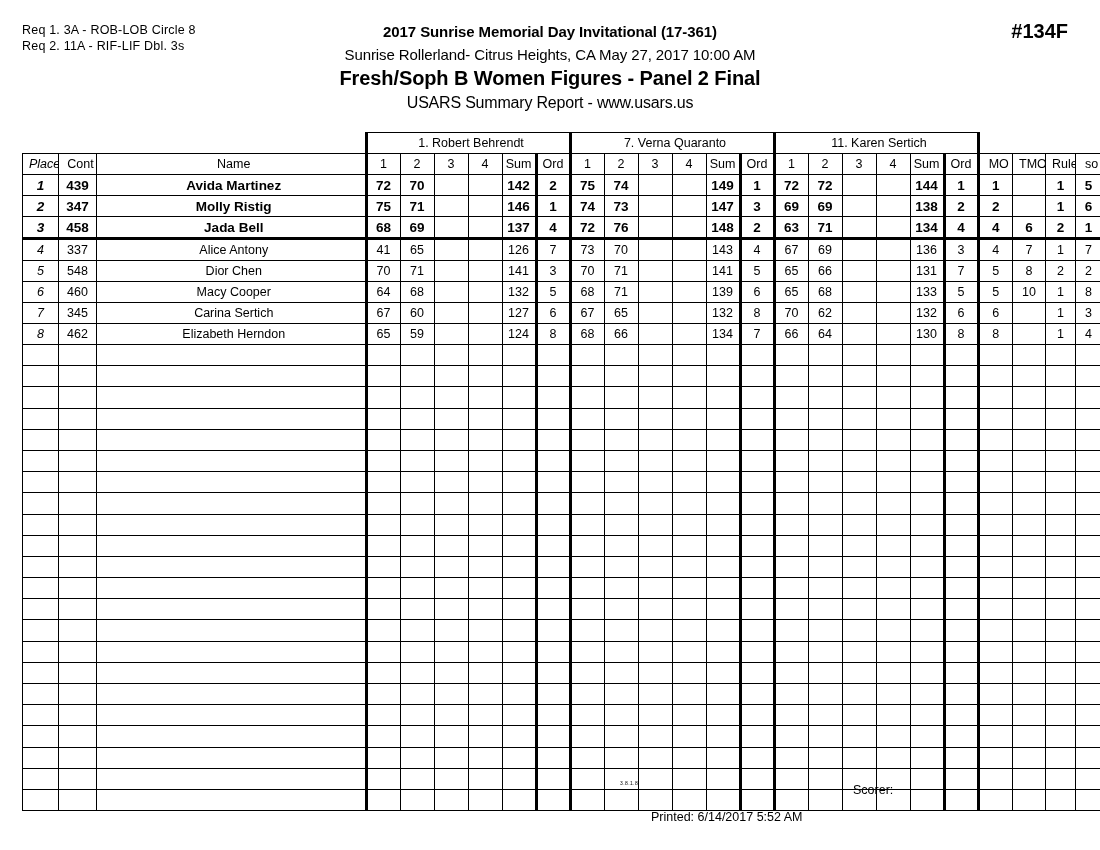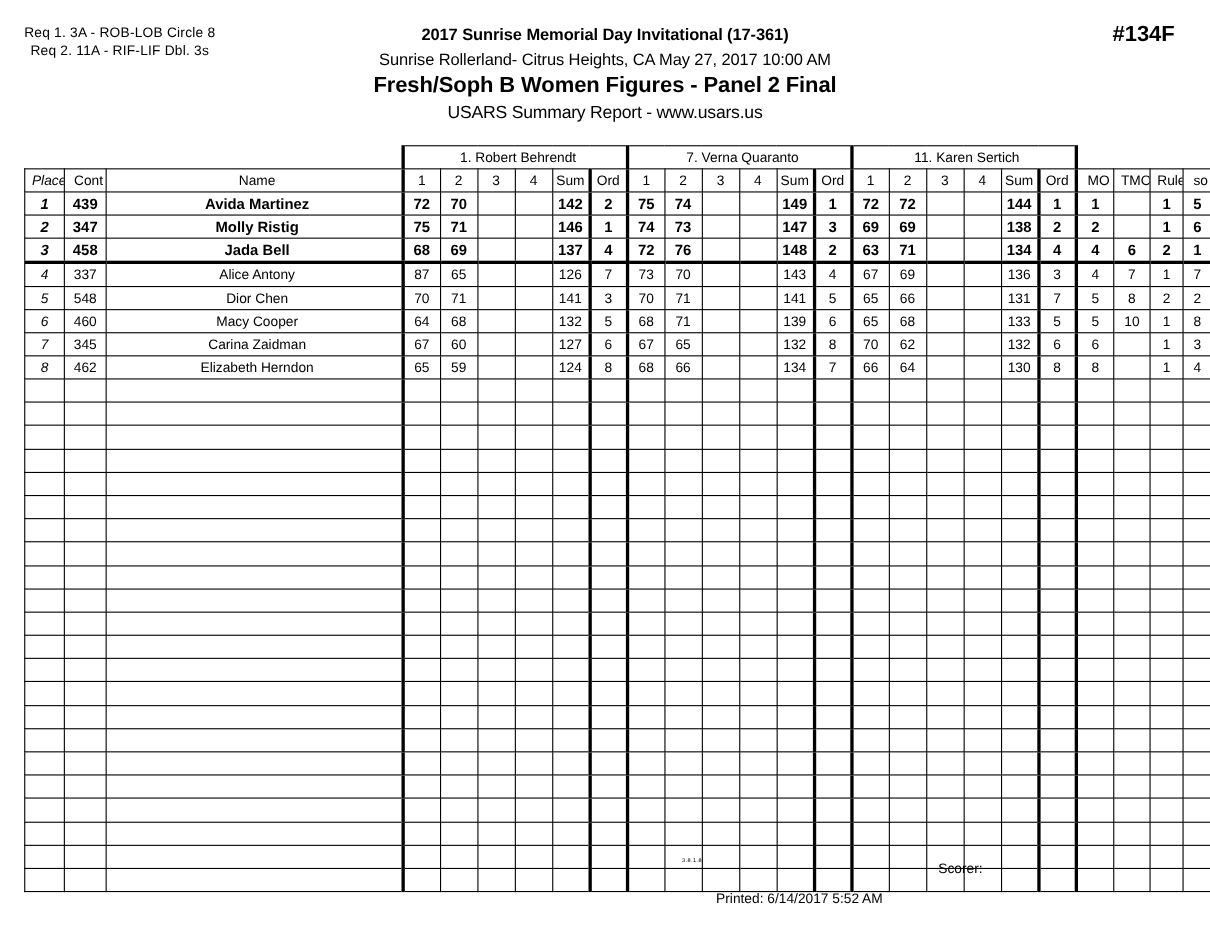--- a/index.html
+++ b/index.html
@@ -18,21 +18,21 @@
 
   
   #req-block {
     position: absolute;
     left: 22px;
     top: 22px;
     font-size: 12.5px;
     line-height: 16px;
     letter-spacing: 0.2px;
   }
-  .req-line { white-space: nowrap; text-align: center; }
+  .req-line { white-space: nowrap; }
 
   
   #title-block {
     position: absolute;
     left: 0;
     top: 20px;
     width: 1100px;
     text-align: center;
   }
   #event-title {
@@ -295,21 +295,21 @@
           <td class="col-ord tk-l tk-r">4</td>
           <td class="col-mo">4</td>
           <td class="col-tmo">6</td>
           <td class="col-rule">2</td>
           <td class="col-so">1</td>
         </tr>
         <tr class="datarow">
           <td class="col-place">4</td>
           <td class="col-cont">337</td>
           <td class="col-name">Alice Antony</td>
-          <td class="col-sc tk-l">87</td>
+          <td class="col-sc tk-l">41</td>
           <td class="col-sc">65</td>
           <td class="col-sc"></td>
           <td class="col-sc"></td>
           <td class="col-sum">126</td>
           <td class="col-ord tk-l tk-r">7</td>
           <td class="col-sc tk-l">73</td>
           <td class="col-sc">70</td>
           <td class="col-sc"></td>
           <td class="col-sc"></td>
           <td class="col-sum">143</td>
@@ -375,21 +375,21 @@
           <td class="col-sum">133</td>
           <td class="col-ord tk-l tk-r">5</td>
           <td class="col-mo">5</td>
           <td class="col-tmo">10</td>
           <td class="col-rule">1</td>
           <td class="col-so">8</td>
         </tr>
         <tr class="datarow">
           <td class="col-place">7</td>
           <td class="col-cont">345</td>
-          <td class="col-name">Carina Zaidman</td>
+          <td class="col-name">Carina Sertich</td>
           <td class="col-sc tk-l">67</td>
           <td class="col-sc">60</td>
           <td class="col-sc"></td>
           <td class="col-sc"></td>
           <td class="col-sum">127</td>
           <td class="col-ord tk-l tk-r">6</td>
           <td class="col-sc tk-l">67</td>
           <td class="col-sc">65</td>
           <td class="col-sc"></td>
           <td class="col-sc"></td>

